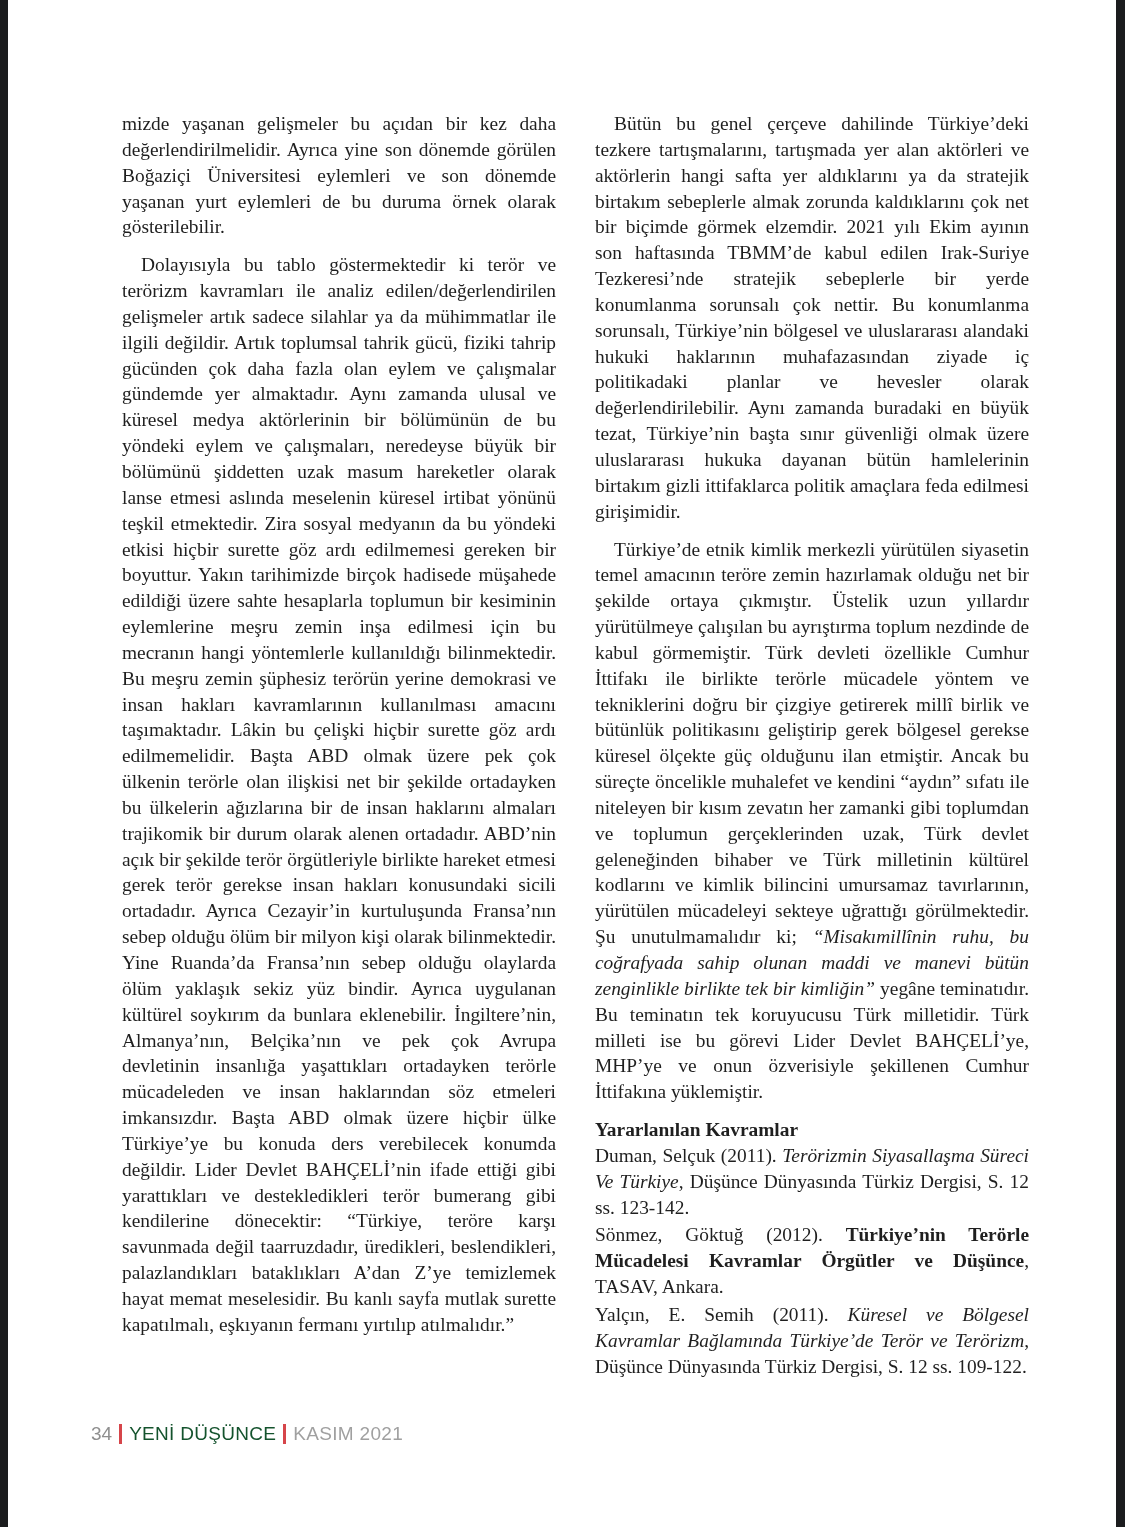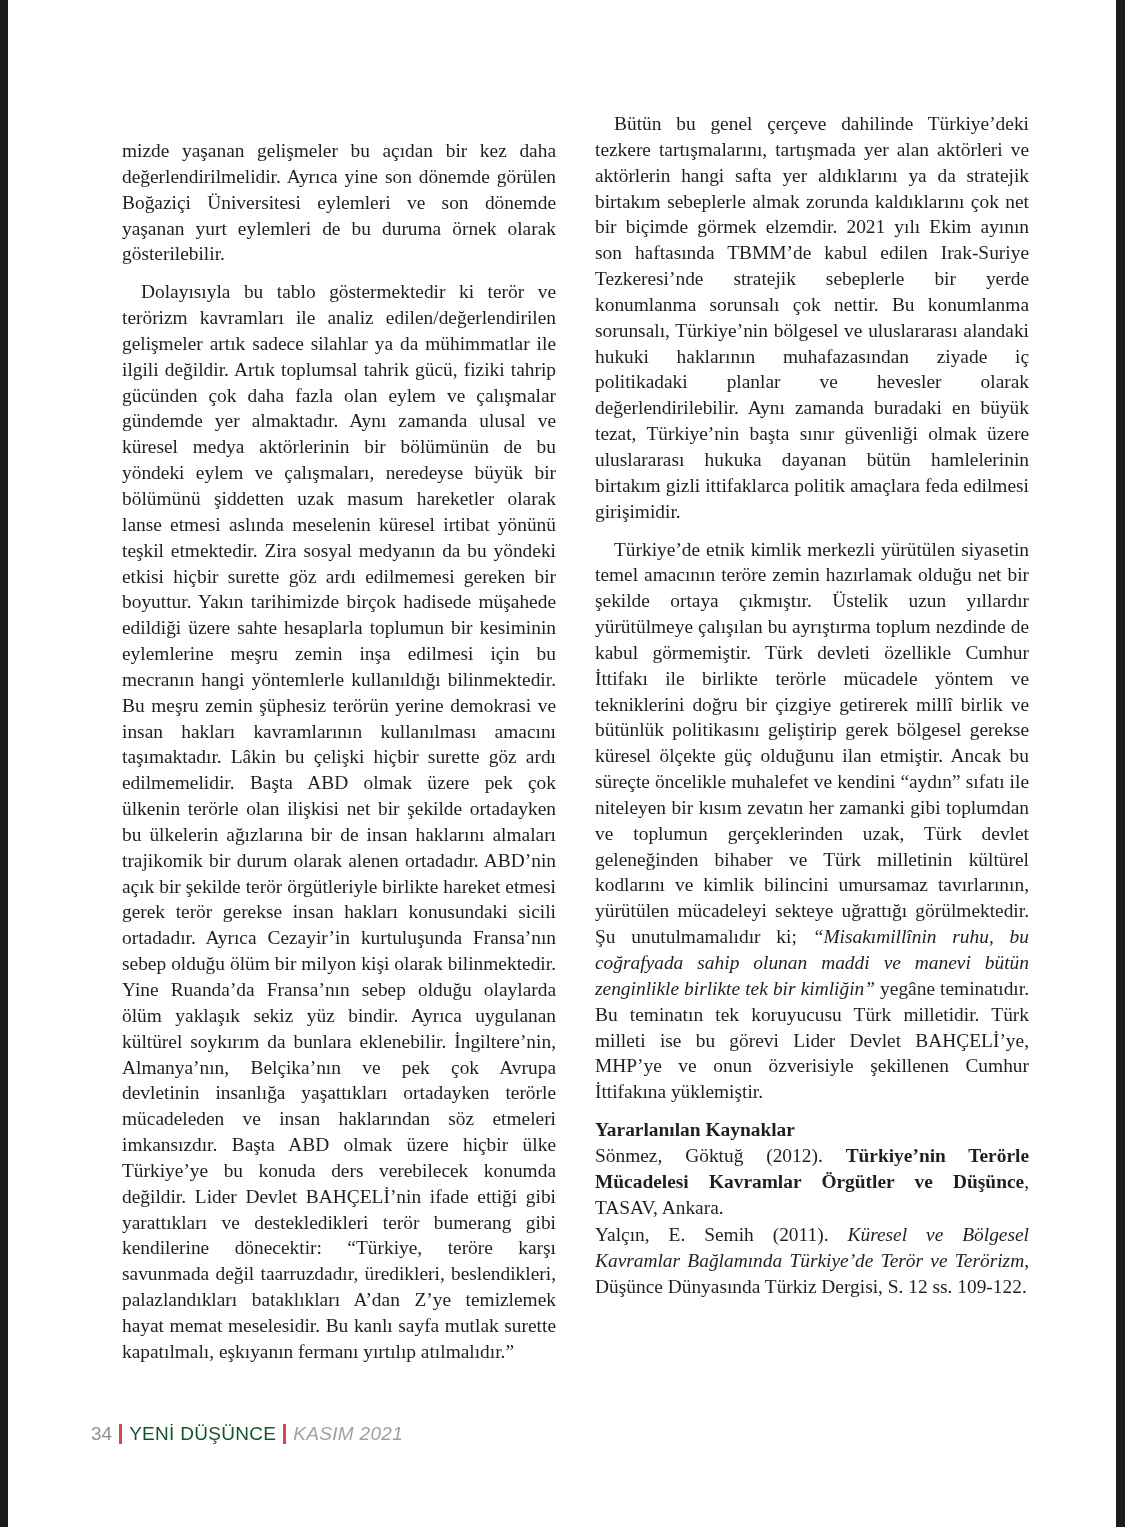--- a/index.html
+++ b/index.html
@@ -10,57 +10,58 @@
   }
   .page {
     position: absolute; left: 8px; top: 0; width: 1108px; height: 1527px;
     background: #ffffff;
   }
   .col {
     position: absolute; top: 111px; width: 434px;
     font-size: 19.4px; line-height: 25.85px; color: #1f1f1f;
     text-align: justify; hyphens: manual;
   }
-  .col.left { left: 114px; margin-top: 27px; }
+  .col.left { left: 114px; }
   .col.right { left: 587px; }
   .col p { margin: 0 0 12px 0; text-indent: 0; }
   .col p.indent { text-indent: 19px; }
   .col p.first { text-indent: 0; }
   .refs-title { font-weight: bold; text-indent: 19px; margin: 0 !important; }
   .ref { margin: 0 0 2px 0 !important; text-indent: 19px; }
   .ref i, .col i { font-style: italic; }
   .ref b { font-weight: bold; }
   .footer {
     position: absolute; left: 83px; top: 1420px; height: 28px;
     font-family: "Liberation Sans", "DejaVu Sans", sans-serif;
     font-size: 19px; line-height: 28px; color: #8a8a8a; white-space: nowrap;
     display: flex; align-items: center;
   }
   .footer .num { color: #8f8f8f; }
   .footer .sep {
     display: inline-block; width: 3px; height: 20px; background: #d6454a; margin: 0 7px;
   }
   .footer .mag { color: #14532d; letter-spacing: 0.3px; }
-  .footer .date { color: #a0a0a0; letter-spacing: 0.3px; font-style: italic; }
+  .footer .date { color: #a0a0a0; letter-spacing: 0.3px; }
 </style>
 </head>
 <body>
 
 <div class="page">
 
   <div class="col left">
     <p class="first">mizde yaşanan gelişmeler bu açıdan bir kez daha değerlendirilmelidir. Ayrıca yine son dönemde görülen Boğaziçi Üniversitesi eylemleri ve son dönemde yaşanan yurt eylemleri de bu duruma örnek olarak gösterilebilir.</p>
     <p class="indent">Dolayısıyla bu tablo göstermektedir ki terör ve terörizm kavramları ile analiz edilen/değerlendirilen gelişmeler artık sadece silahlar ya da mühimmatlar ile ilgili değildir. Artık toplumsal tahrik gücü, fiziki tahrip gücünden çok daha fazla olan eylem ve çalışmalar gündemde yer almaktadır. Aynı zamanda ulusal ve küresel medya aktörlerinin bir bölümünün de bu yöndeki eylem ve çalışmaları, neredeyse büyük bir bölümünü şiddetten uzak masum hareketler olarak lanse etmesi aslında meselenin küresel irtibat yönünü teşkil etmektedir. Zira sosyal medyanın da bu yöndeki etkisi hiçbir surette göz ardı edilmemesi gereken bir boyuttur. Yakın tarihimizde birçok hadisede müşahede edildiği üzere sahte hesaplarla toplumun bir kesiminin eylemlerine meşru zemin inşa edilmesi için bu mecranın hangi yöntemlerle kullanıldığı bilinmektedir. Bu meşru zemin şüphesiz terörün yerine demokrasi ve insan hakları kavramlarının kullanılması amacını taşımaktadır. Lâkin bu çelişki hiçbir surette göz ardı edilmemelidir.  Başta ABD olmak üzere pek çok ülkenin terörle olan ilişkisi net bir şekilde ortadayken bu ülkelerin ağızlarına bir de insan haklarını almaları trajikomik bir durum olarak alenen ortadadır. ABD’nin açık bir şekilde terör örgütleriyle birlikte hareket etmesi gerek terör gerekse insan hakları konusundaki sicili ortadadır. Ayrıca Cezayir’in kurtuluşunda Fransa’nın sebep olduğu ölüm bir milyon kişi olarak bilinmektedir. Yine Ruanda’da Fransa’nın sebep olduğu olaylarda ölüm yaklaşık sekiz yüz bindir. Ayrıca uygulanan kültürel soykırım da bunlara eklenebilir. İngiltere’nin, Almanya’nın, Belçika’nın ve pek çok Avrupa devletinin insanlığa yaşattıkları ortadayken terörle mücadeleden ve insan haklarından söz etmeleri imkansızdır. Başta ABD olmak üzere hiçbir ülke Türkiye’ye bu konuda ders verebilecek konumda değildir. Lider Devlet BAHÇELİ’nin ifade ettiği gibi yarattıkları ve destekledikleri terör bumerang gibi kendilerine dönecektir: “Türkiye, teröre karşı savunmada değil taarruzdadır, üredikleri, beslendikleri, palazlandıkları bataklıkları A’dan Z’ye temizlemek hayat memat meselesidir. Bu kanlı sayfa mutlak surette kapatılmalı, eşkıyanın fermanı yırtılıp atılmalıdır.”</p>
   </div>
 
   <div class="col right">
     <p class="indent">Bütün bu genel çerçeve dahilinde Türkiye’deki tezkere tartışmalarını, tartışmada yer alan aktörleri ve aktörlerin hangi safta yer aldıklarını ya da stratejik birtakım sebeplerle almak zorunda kaldıklarını çok net bir biçimde görmek elzemdir. 2021 yılı Ekim ayının son haftasında TBMM’de kabul edilen Irak-Suriye Tezkeresi’nde stratejik sebeplerle bir yerde konumlanma sorunsalı çok nettir. Bu konumlanma sorunsalı, Türkiye’nin bölgesel ve uluslararası alandaki hukuki haklarının muhafazasından ziyade iç politikadaki planlar ve hevesler olarak değerlendirilebilir. Aynı zamanda buradaki en büyük tezat, Türkiye’nin başta sınır güvenliği olmak üzere uluslararası hukuka dayanan bütün hamlelerinin birtakım gizli ittifaklarca politik amaçlara feda edilmesi girişimidir.</p>
     <p class="indent"><span>Türkiye’de etnik kimlik merkezli yürütülen siyasetin temel amacının teröre zemin hazırlamak olduğu net bir şekilde ortaya çıkmıştır. Üstelik uzun yıllardır yürütülmeye çalışılan bu ayrıştırma toplum nezdinde de kabul görmemiştir. Türk devleti özellikle Cumhur İttifakı ile birlikte terörle mücadele yöntem ve tekniklerini doğru bir çizgiye getirerek millî birlik ve bütünlük politikasını geliştirip gerek bölgesel gerekse küresel ölçekte güç olduğunu ilan etmiştir. Ancak bu süreçte öncelikle muhalefet ve kendini “aydın” sıfatı ile niteleyen bir kısım zevatın her zamanki gibi toplumdan ve toplumun gerçeklerinden uzak, Türk devlet geleneğinden bihaber ve Türk milletinin kültürel kodlarını ve kimlik bilincini umursamaz tavırlarının, yürütülen mücadeleyi sekteye uğrattığı görülmektedir. Şu unutulmamalıdır ki; </span><i>“Misakımillînin ruhu, bu coğrafyada sahip olunan maddi ve manevi bütün zenginlikle birlikte tek bir kimliğin”</i><span> yegâne teminatıdır. Bu teminatın tek koruyucusu Türk milletidir. Türk milleti ise bu görevi Lider Devlet BAHÇELİ’ye, MHP’ye ve onun özverisiyle şekillenen Cumhur İttifakına yüklemiştir.</span></p>
 
-    <p class="refs-title">Yararlanılan Kaynaklar</p>
+    <p class="refs-title">Yararlanılan Kavramlar</p>
+    <p class="ref"><span>Duman, Selçuk (2011). </span><i>Terörizmin Siyasallaşma Süreci Ve Türkiye</i><span>, Düşünce Dünyasında Türkiz Dergisi, S. 12 ss. 123-142.</span></p>
     <p class="ref"><span>Sönmez, Göktuğ (2012). </span><b>Türkiye’nin Terörle Mücadelesi Kavramlar Örgütler ve Düşünce</b><span>, TASAV, Ankara.</span></p>
     <p class="ref"><span>Yalçın, E. Semih (2011). </span><i>Küresel ve Bölgesel Kavramlar Bağlamında Türkiye’de Terör ve Terörizm</i><span>, Düşünce Dünyasında Türkiz Dergisi, S. 12 ss. 109-122.</span></p>
   </div>
 
   <div class="footer">
     <span class="num">34</span>
     <span class="sep"></span>
     <span class="mag">YENİ DÜŞÜNCE</span>
     <span class="sep"></span>
     <span class="date">KASIM 2021</span>

